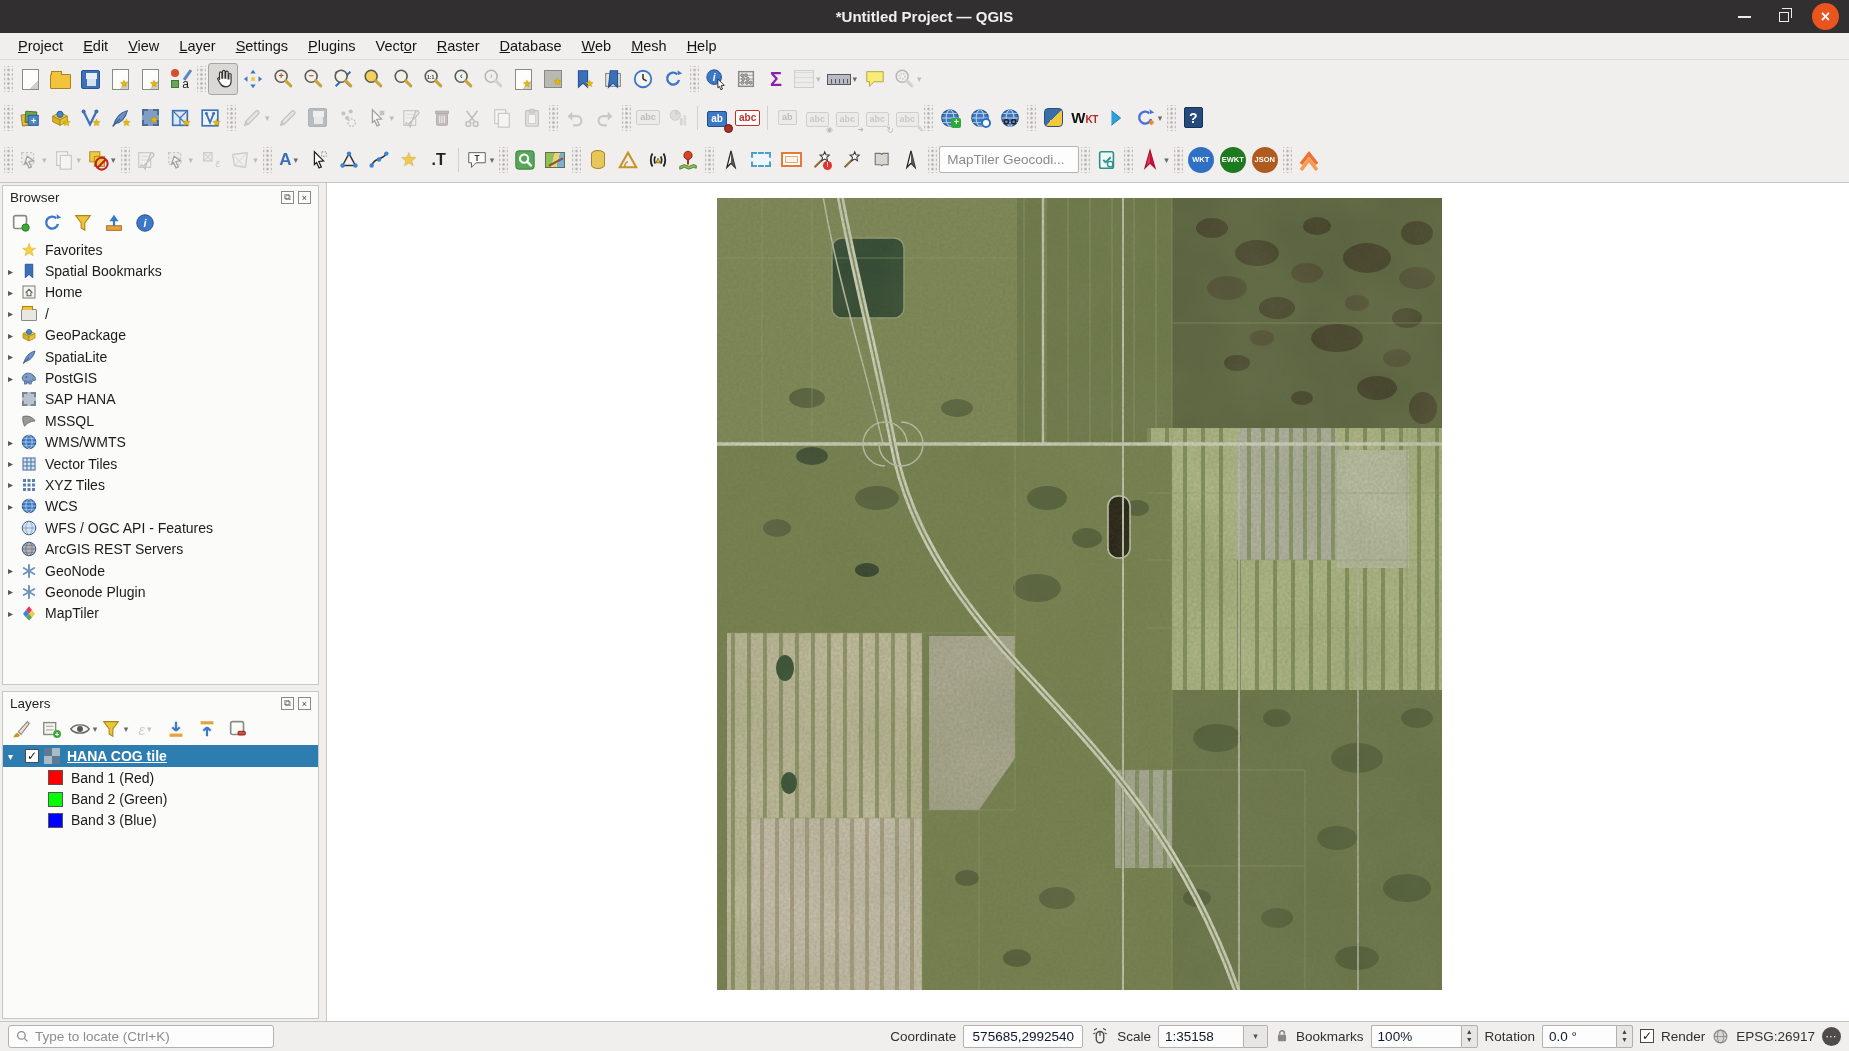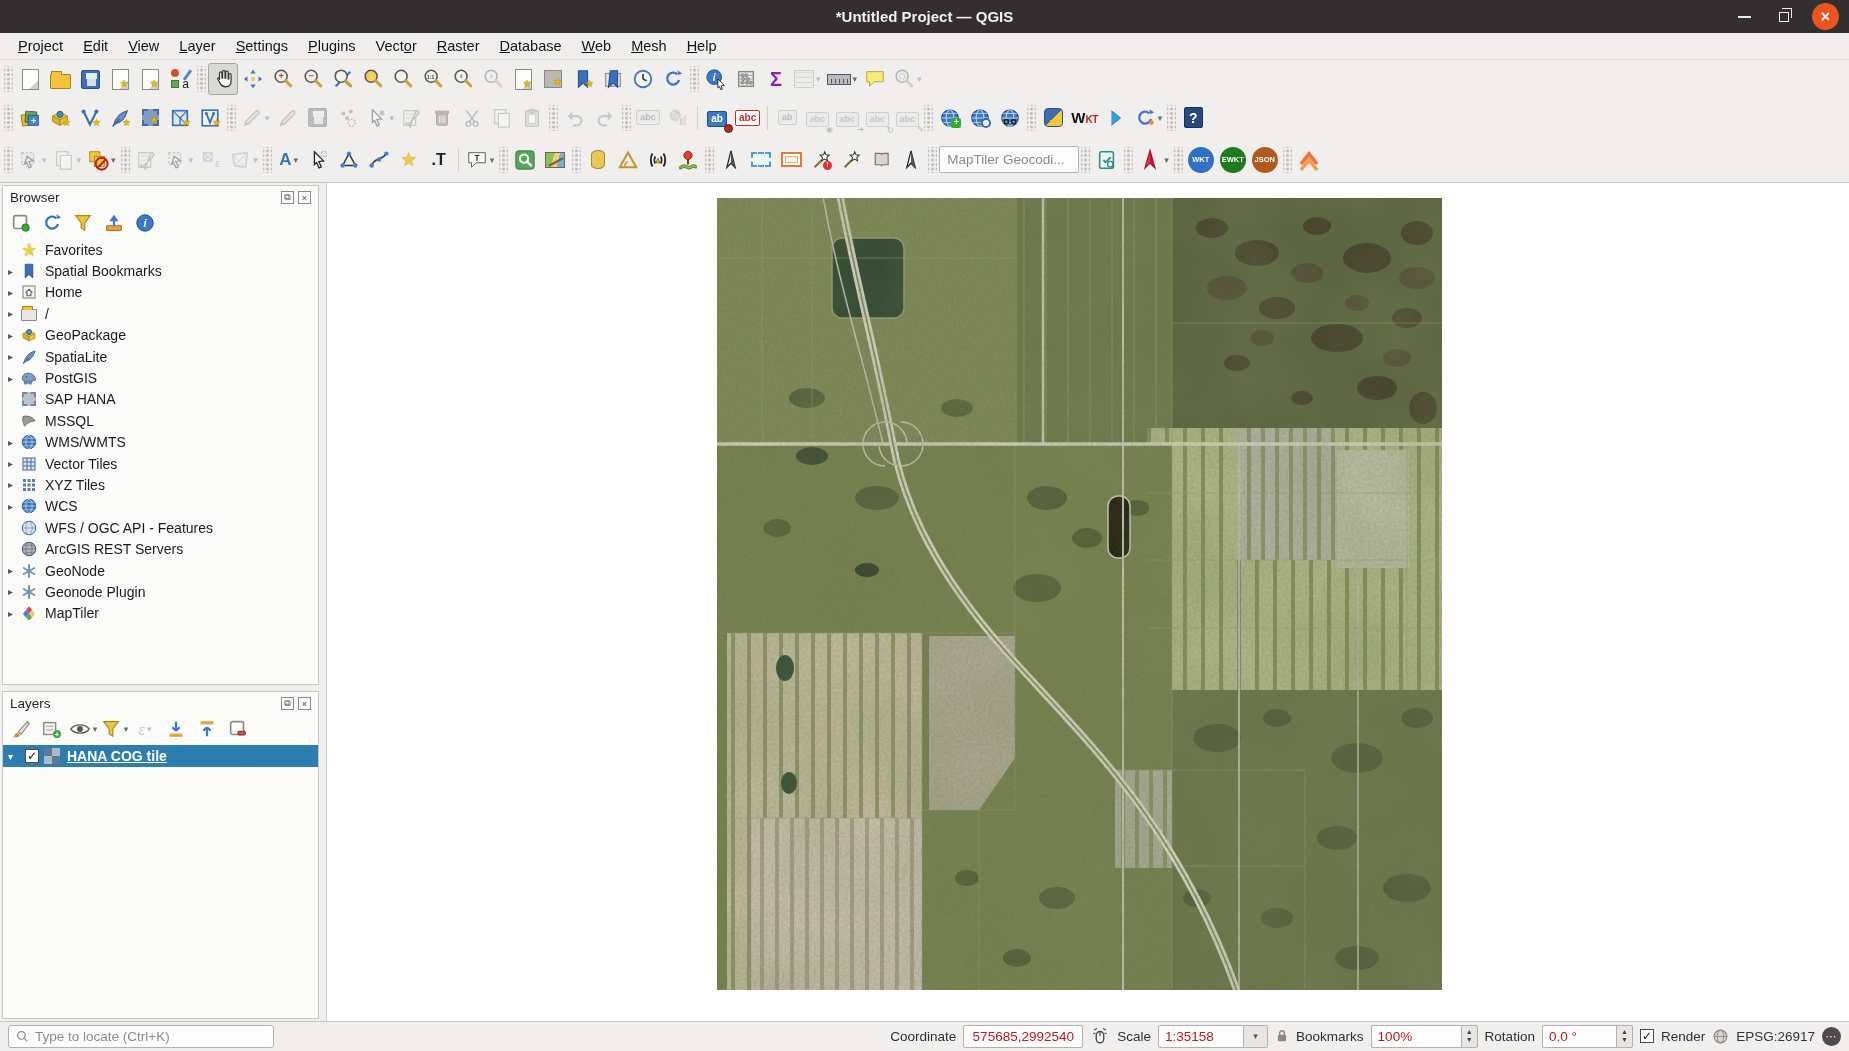--- a/index.html
+++ b/index.html
@@ -101,21 +101,21 @@
   .canvas{flex:1;background:#fff;position:relative;border-left:1px solid #cbc8c5;}
   .map{position:absolute;left:390px;top:15px;}
   
   .statusbar{height:29px;border-top:1px solid #c6c3c0;background:#f0efee;display:flex;align-items:center;
     padding:0 8px;gap:7px;font-size:13.5px;color:#333;}
   .locator{width:266px;height:23px;border:1px solid #b3b0ad;border-radius:3px;background:#fdfdfd;
     display:flex;align-items:center;padding:0 7px;gap:6px;color:#8c8c8c;flex:none;}
   .sbspacer{flex:1;}
   .sblabel{color:#2f2f2f;}
   .sbin{height:23px;border:1px solid #b3b0ad;border-radius:2px;background:#fdfdfd;display:flex;align-items:center;
-    padding:0 6px;font-size:13.5px;color:#b91c1c;}
+    padding:0 6px;font-size:13.5px;color:#0f172a;}
   .sbin.center{justify-content:center;}
   .spingrp{display:flex;align-items:stretch;height:23px;}
   .spingrp .sbin{border-right:none;border-radius:2px 0 0 2px;}
   .spinarrows{width:17px;border:1px solid #b3b0ad;border-radius:0 2px 2px 0;background:#e8e6e4;display:flex;flex-direction:column;align-items:center;justify-content:center;font-size:7px;color:#444;line-height:1.1;}
   .ddbox{width:24px;border:1px solid #b3b0ad;border-left:none;border-radius:0 2px 2px 0;background:#e8e6e4;display:flex;align-items:center;justify-content:center;font-size:9px;color:#555;}
   .msgicon{width:19px;height:19px;border-radius:50%;background:#4f4b4a;color:#fff;display:flex;align-items:center;justify-content:center;font-size:11px;letter-spacing:1px;}
 </style>
 </head>
 <body>
 
@@ -1320,20 +1320,34 @@
           <span class="tarrow" style="color:#fff">▾</span>
           <span class="cb">✓</span>
           <svg width="16" height="16" viewBox="0 0 16 16">
             <rect x="0" y="0" width="8" height="8" fill="#5c7a93"></rect>
               <rect x="8" y="8" width="8" height="8" fill="#5c7a93"></rect>
             <rect x="8" y="0" width="8" height="8" fill="#a8bbc8"></rect>
               <rect x="0" y="8" width="8" height="8" fill="#a8bbc8"></rect>
           </svg>
           <span class="tlabel">HANA COG tile</span>
         </div>
+        <div id="layer-bands">
+            <div class="bandrow">
+              <span class="swatch" style="background:#ff0000"></span>
+              <span class="tlabel">Band 1 (Red)</span>
+            </div>
+            <div class="bandrow">
+              <span class="swatch" style="background:#00ff00"></span>
+              <span class="tlabel">Band 2 (Green)</span>
+            </div>
+            <div class="bandrow">
+              <span class="swatch" style="background:#0000ff"></span>
+              <span class="tlabel">Band 3 (Blue)</span>
+            </div>
+          </div>
       </div>
     </section>
   </div>
 
   <div class="vsplit"></div>
 
   <div class="canvas">
 
     <svg class="map" width="725" height="792" viewBox="0 0 725 792">
       <defs>

